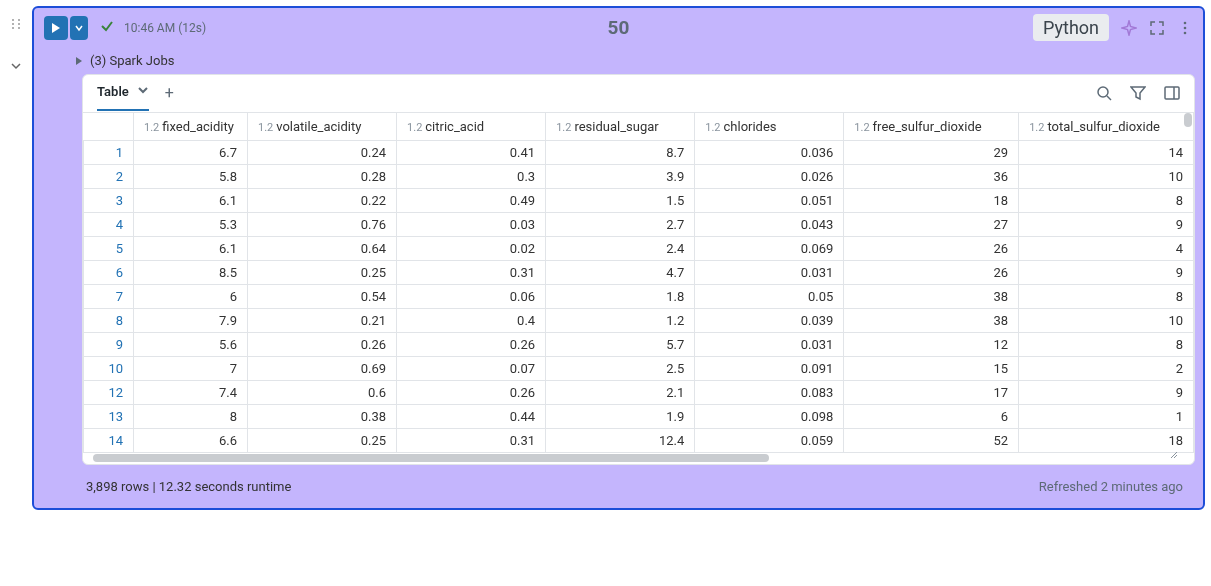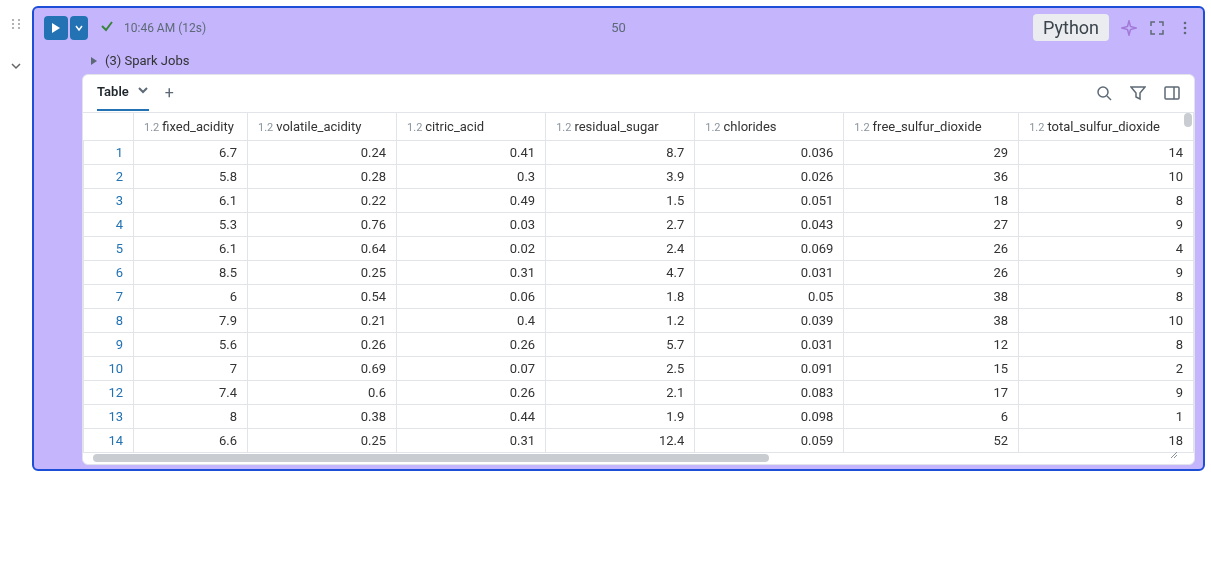--- a/index.html
+++ b/index.html
@@ -65,21 +65,22 @@
     }
     .run-dropdown svg { width: 10px; height: 10px; fill: #fff; stroke: #fff; }
     .check-icon { color: #3a833a; margin-left: 6px; }
     .check-icon svg { width: 14px; height: 14px; stroke: #3a833a; fill: none; stroke-width: 2; }
     .timestamp { color: #5d6a76; font-size: 12px; margin-left: 4px; }
     .cell-number-center {
       position: absolute;
       left: 50%;
       transform: translateX(-50%);
       color: #5d6a76;
-      font-size: 13px;
+      font-size: 19px;
+      font-weight: bold;
     }
     .toolbar-right {
       margin-left: auto;
       display: flex;
       align-items: center;
       gap: 12px;
     }
     .lang-badge {
       background: #eaecef;
       color: #3b444c;
@@ -107,21 +108,20 @@
     .code-func { color: #1a6b8f; }
     .code-paren { color: #333; }
     .code-var { color: #333; }
     .spark-row {
       display: flex;
       align-items: center;
       gap: 6px;
       padding: 6px 12px 6px 40px;
       font-size: 13px;
       color: #333;
-      margin-left: 15px;
     }
     .spark-row svg { width: 10px; height: 10px; fill: #5d6a76; }
     .output-panel {
       background: #fff;
       margin: 0 8px 4px 48px;
       border: 1px solid #e1e4e8;
       border-radius: 6px;
     }
     .output-tabs {
       display: flex;
@@ -478,13 +478,17 @@
         <div class="hscroll-thumb"></div>
         <div class="resize-corner">
           <svg viewBox="0 0 10 10" fill="none" stroke="#8a949e" stroke-width="1">
               <path d="M9 3 L3 9 M9 6 L6 9"></path>
             </svg>
         </div>
       </div>
     </div>
   </div>
 
+  <div class="footer">
+    <span>3,898 rows  |  12.32 seconds runtime</span>
+    <span class="footer-right">Refreshed 2 minutes ago</span>
+  </div>
 </div>
 
 </body></html>

